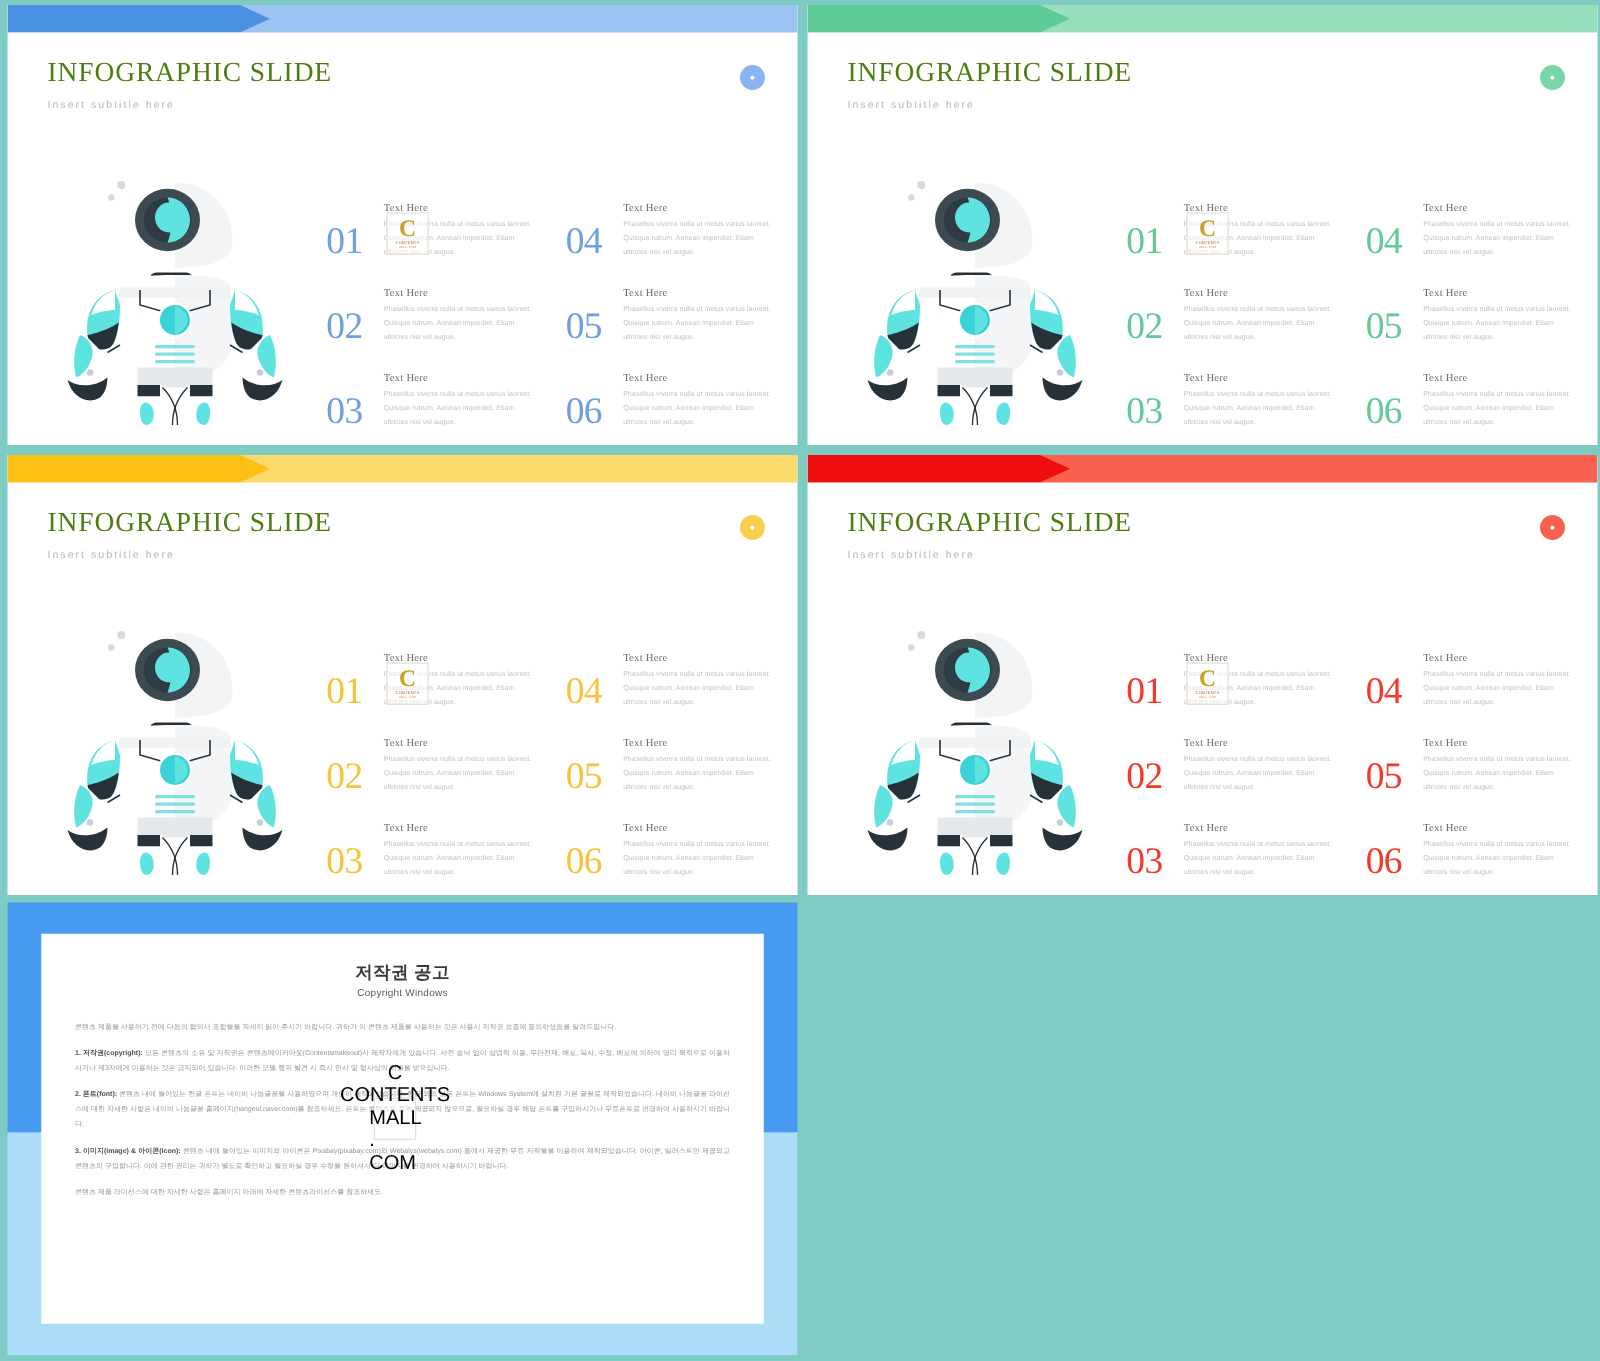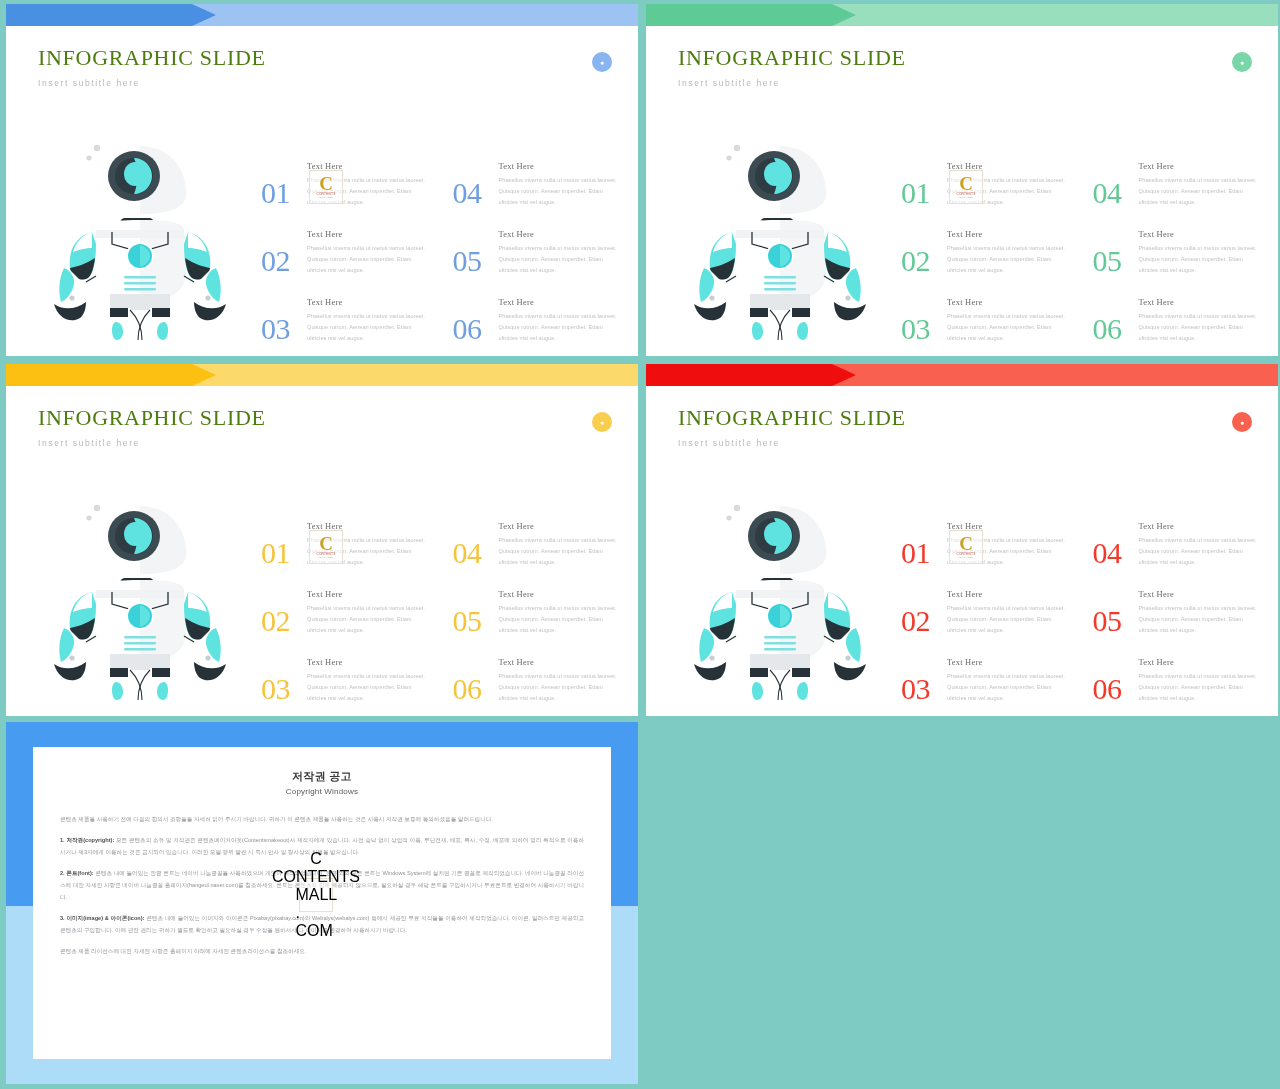--- a/index.html
+++ b/index.html
@@ -147,21 +147,21 @@
   }
   .copy-card {
     position: absolute;
     left: 27px; top: 25px;
     width: 578px; height: 312px;
     background: #ffffff;
     padding: 22px 27px;
   }
   .copy-title-ko {
     text-align: center;
-    font-size: 11px;
+    font-size: 14px;
     font-weight: bold;
     color: #3a3a3a;
     letter-spacing: 0.3px;
   }
   .copy-title-en {
     text-align: center;
     font-size: 8px;
     color: #5a5a5a;
     margin-top: 3px;
     letter-spacing: 0.2px;

